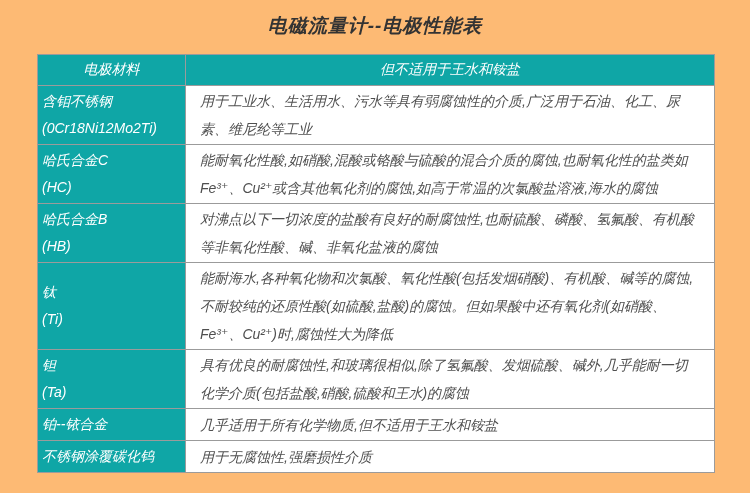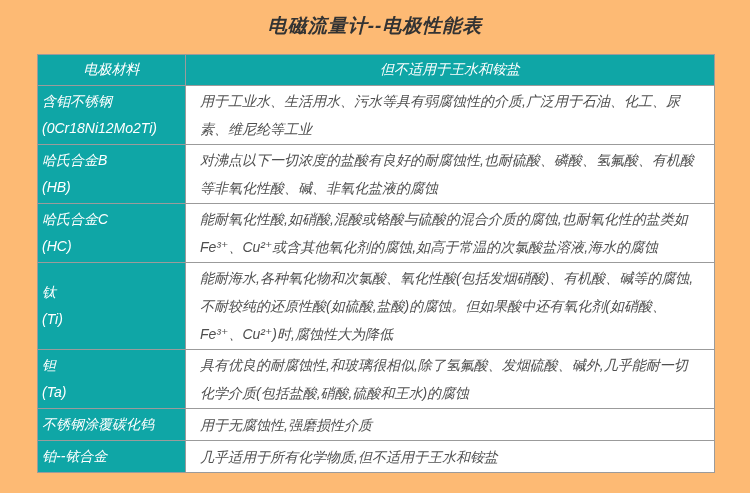--- a/index.html
+++ b/index.html
@@ -85,54 +85,54 @@
     <tbody>
       <tr>
         <td class="material">
           <div class="mat-line">含钼不锈钢</div>
           <div class="mat-line">(0Cr18Ni12Mo2Ti)</div>
         </td>
         <td class="desc">用于工业水、生活用水、污水等具有弱腐蚀性的介质,广泛用于石油、化工、尿素、维尼纶等工业</td>
       </tr>
       <tr>
         <td class="material">
+          <div class="mat-line">哈氏合金C</div>
+          <div class="mat-line">(HC)</div>
+        </td>
+        <td class="desc">能耐氧化性酸,如硝酸,混酸或铬酸与硫酸的混合介质的腐蚀,也耐氧化性的盐类如Fe³⁺、Cu²⁺或含其他氧化剂的腐蚀,如高于常温的次氯酸盐溶液,海水的腐蚀</td>
+      </tr>
+      <tr>
+        <td class="material">
           <div class="mat-line">哈氏合金B</div>
           <div class="mat-line">(HB)</div>
         </td>
         <td class="desc">对沸点以下一切浓度的盐酸有良好的耐腐蚀性,也耐硫酸、磷酸、氢氟酸、有机酸等非氧化性酸、碱、非氧化盐液的腐蚀</td>
-      </tr>
-      <tr>
-        <td class="material">
-          <div class="mat-line">哈氏合金C</div>
-          <div class="mat-line">(HC)</div>
-        </td>
-        <td class="desc">能耐氧化性酸,如硝酸,混酸或铬酸与硫酸的混合介质的腐蚀,也耐氧化性的盐类如Fe³⁺、Cu²⁺或含其他氧化剂的腐蚀,如高于常温的次氯酸盐溶液,海水的腐蚀</td>
       </tr>
       <tr>
         <td class="material">
           <div class="mat-line">钛</div>
           <div class="mat-line">(Ti)</div>
         </td>
         <td class="desc">能耐海水,各种氧化物和次氯酸、氧化性酸(包括发烟硝酸)、有机酸、碱等的腐蚀,不耐较纯的还原性酸(如硫酸,盐酸)的腐蚀。但如果酸中还有氧化剂(如硝酸、Fe³⁺、Cu²⁺)时,腐蚀性大为降低</td>
       </tr>
       <tr>
         <td class="material">
           <div class="mat-line">钽</div>
           <div class="mat-line">(Ta)</div>
         </td>
         <td class="desc">具有优良的耐腐蚀性,和玻璃很相似,除了氢氟酸、发烟硫酸、碱外,几乎能耐一切化学介质(包括盐酸,硝酸,硫酸和王水)的腐蚀</td>
       </tr>
       <tr>
         <td class="material">
+          <div class="mat-line">铂--铱合金</div>
+        </td>
+        <td class="desc">几乎适用于所有化学物质,但不适用于王水和铵盐</td>
+      </tr>
+      <tr>
+        <td class="material">
           <div class="mat-line">不锈钢涂覆碳化钨</div>
         </td>
         <td class="desc">用于无腐蚀性,强磨损性介质</td>
-      </tr>
-      <tr>
-        <td class="material">
-          <div class="mat-line">铂--铱合金</div>
-        </td>
-        <td class="desc">几乎适用于所有化学物质,但不适用于王水和铵盐</td>
       </tr>
     </tbody>
   </table>
 
 </div>
 
 </body></html>

